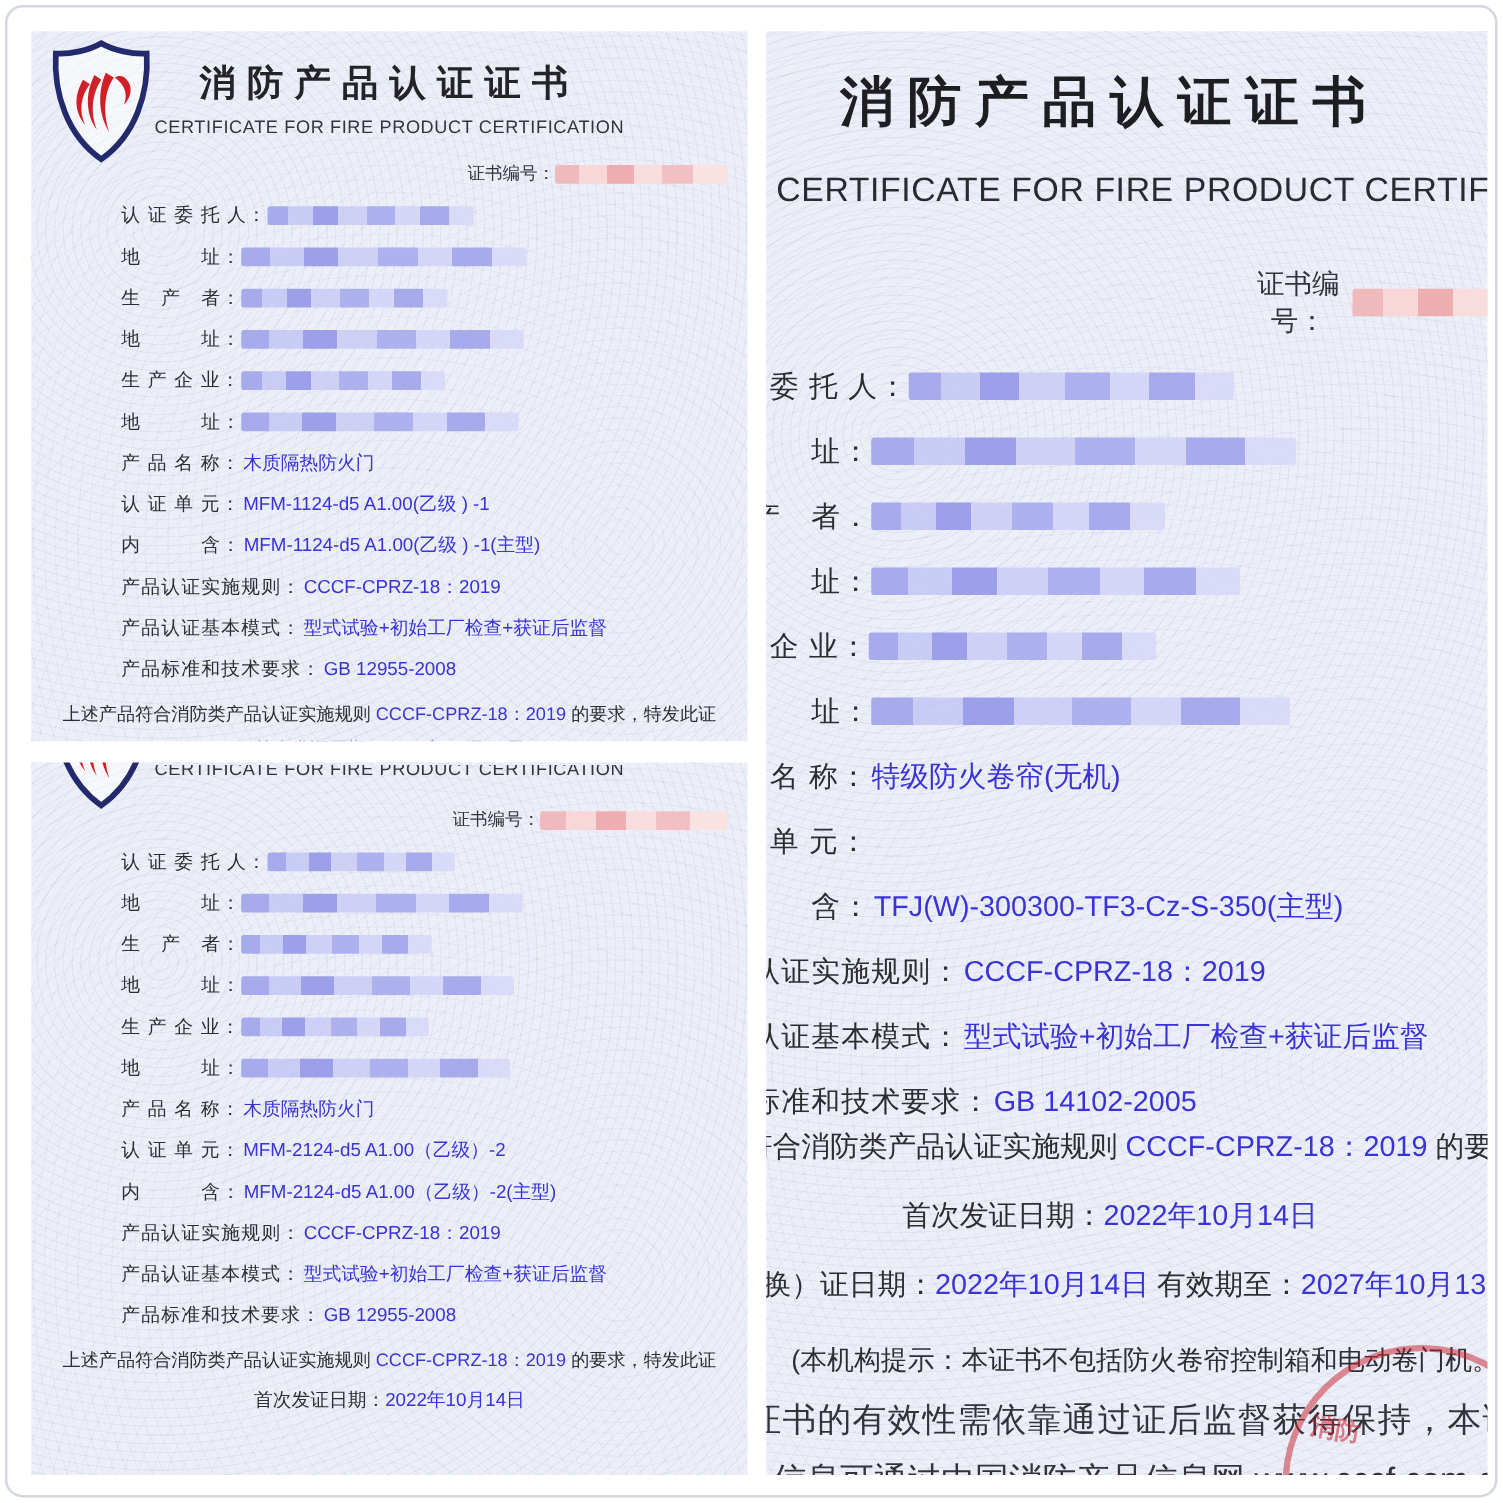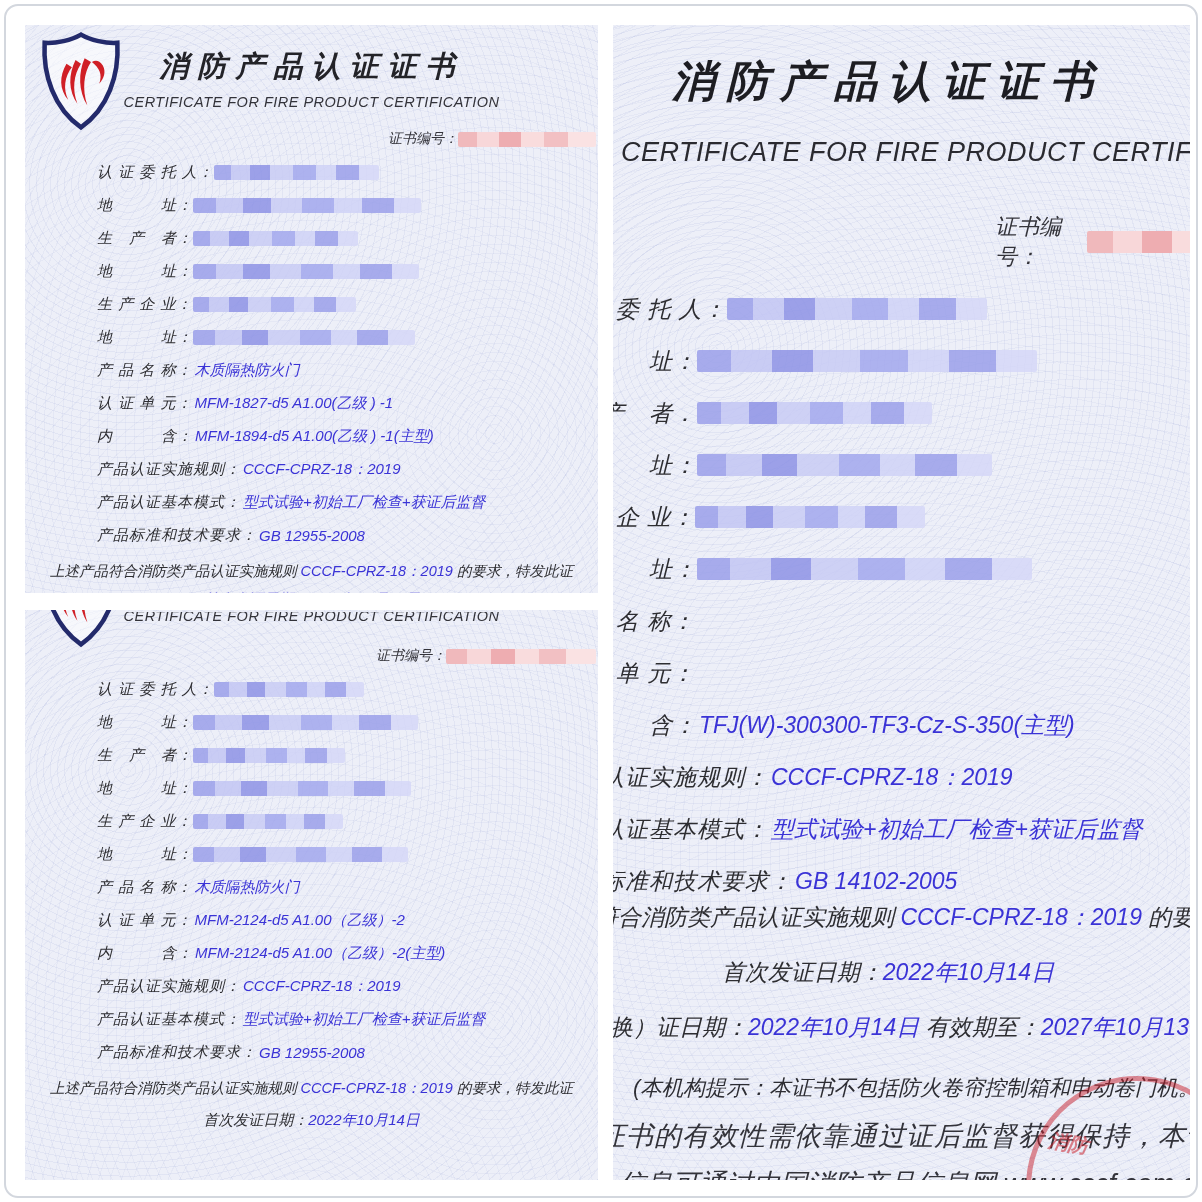--- a/index.html
+++ b/index.html
@@ -1,33 +1,33 @@
 <!DOCTYPE html>
 <html><head>
 <meta charset="utf-8">
 <style>
   html,body{margin:0;padding:0;background:#fff;}
   .page{position:relative;width:1202px;height:1202px;background:#ffffff;overflow:hidden;
-        font-family:"Liberation Sans","DejaVu Sans",sans-serif;font-style:italic;}
+        font-family:"Liberation Sans","DejaVu Sans",sans-serif;}
   .frame{position:absolute;inset:4px;border:2px solid #d3d7de;border-radius:14px;pointer-events:none;z-index:5;}
 
   
   .cert{position:absolute;overflow:hidden;background-color:#edeff8;
     background-image:
       repeating-radial-gradient(circle at 18% 28%, rgba(120,135,200,0.10) 0 1px, transparent 1px 7px),
       repeating-radial-gradient(circle at 82% 72%, rgba(120,135,200,0.08) 0 1px, transparent 1px 9px),
       repeating-radial-gradient(circle at 50% 110%, rgba(120,135,200,0.07) 0 1px, transparent 1px 11px);}
   .cert1{left:25px;top:25px;width:573px;height:568px;}
   .cert2{left:25px;top:610px;width:573px;height:570px;}
   .cert3{left:613px;top:25px;width:577px;height:1155px;}
 
   
   .title{ text-align:center;font-size:29px;font-weight:600;color:#232328;letter-spacing:9px;margin:0;padding-top:22px;}
   .subtitle{text-align:center;font-size:14.5px;color:#33333a;letter-spacing:.5px;margin-top:7px;}
-  .certno{display:flex;justify-content:flex-end;align-items:center;margin-top:20px;padding-right:2px;}
+  .certno{display:flex;justify-content:flex-end;align-items:center;margin-top:20px;padding-right:16px;text-align:center;}
   .certno .lbl{font-size:14px;color:#33333a;}
   .bar{display:inline-block;height:15px;border-radius:2px;filter:blur(.4px);}
   .r-blue{background:linear-gradient(90deg,#9ba0ea 0 10%,#c3c6f4 10% 22%,#8e93e6 22% 34%,#c9ccf5 34% 48%,#a3a8ee 48% 62%,#d0d3f7 62% 74%,#9ba0ea 74% 88%,#d6d8f8 88% 100%);opacity:.85;}
   .r-pink{background:linear-gradient(90deg,#f0b9bc 0 14%,#f8d7d9 14% 30%,#eeadb1 30% 46%,#f9dcdd 46% 62%,#f2c0c3 62% 80%,#fae2e3 80% 100%);}
   .rows{display:flex;flex-direction:column;gap:13px;padding:14px 0 0 72px;}
   .row{display:flex;align-items:center;height:20px;font-size:15px;white-space:nowrap;}
   .row .lbl{color:#2d2d31;letter-spacing:1px;white-space:pre;}
   .row .val{color:#3a33d6;margin-left:2px;}
   .footer{text-align:center;font-size:14.5px;color:#2d2d31;margin-top:17px;white-space:nowrap;}
   .footer .rule{color:#3a33d6;}
@@ -110,25 +110,25 @@
       <div class="row">
           <span class="lbl">地　　　址：</span>
           <span class="bar r-blue" style="width:222px"></span>
         </div>
       <div class="row">
           <span class="lbl">产 品 名 称：</span>
           <span class="val">木质隔热防火门</span>
         </div>
       <div class="row">
           <span class="lbl">认 证 单 元：</span>
-          <span class="val">MFM-1827-d5 A1.00(乙级 ) -1</span>
+          <span class="val">MFM-1124-d5 A1.00(乙级 ) -1</span>
         </div>
       <div class="row">
           <span class="lbl">内　　　含：</span>
-          <span class="val">MFM-1894-d5 A1.00(乙级 ) -1(主型)</span>
+          <span class="val">MFM-1124-d5 A1.00(乙级 ) -1(主型)</span>
         </div>
       <div class="row">
           <span class="lbl">产品认证实施规则：</span>
           <span class="val">CCCF-CPRZ-18：2019</span>
         </div>
       <div class="row">
           <span class="lbl">产品认证基本模式：</span>
           <span class="val">型式试验+初始工厂检查+获证后监督</span>
         </div>
       <div class="row">
@@ -247,20 +247,21 @@
         <div class="row">
             <span class="lbl">生 产 企 业：</span>
             <span class="bar r-blue" style="width:230px"></span>
           </div>
         <div class="row">
             <span class="lbl">地　　　址：</span>
             <span class="bar r-blue" style="width:335px"></span>
           </div>
         <div class="row">
             <span class="lbl">产 品 名 称：</span>
+            <span class="val">特级防火卷帘(无机)</span>
           </div>
         <div class="row">
             <span class="lbl">认 证 单 元：</span>
           </div>
         <div class="row">
             <span class="lbl">内　　　含：</span>
             <span class="val">TFJ(W)-300300-TF3-Cz-S-350(主型)</span>
           </div>
         <div class="row">
             <span class="lbl">产品认证实施规则：</span>

